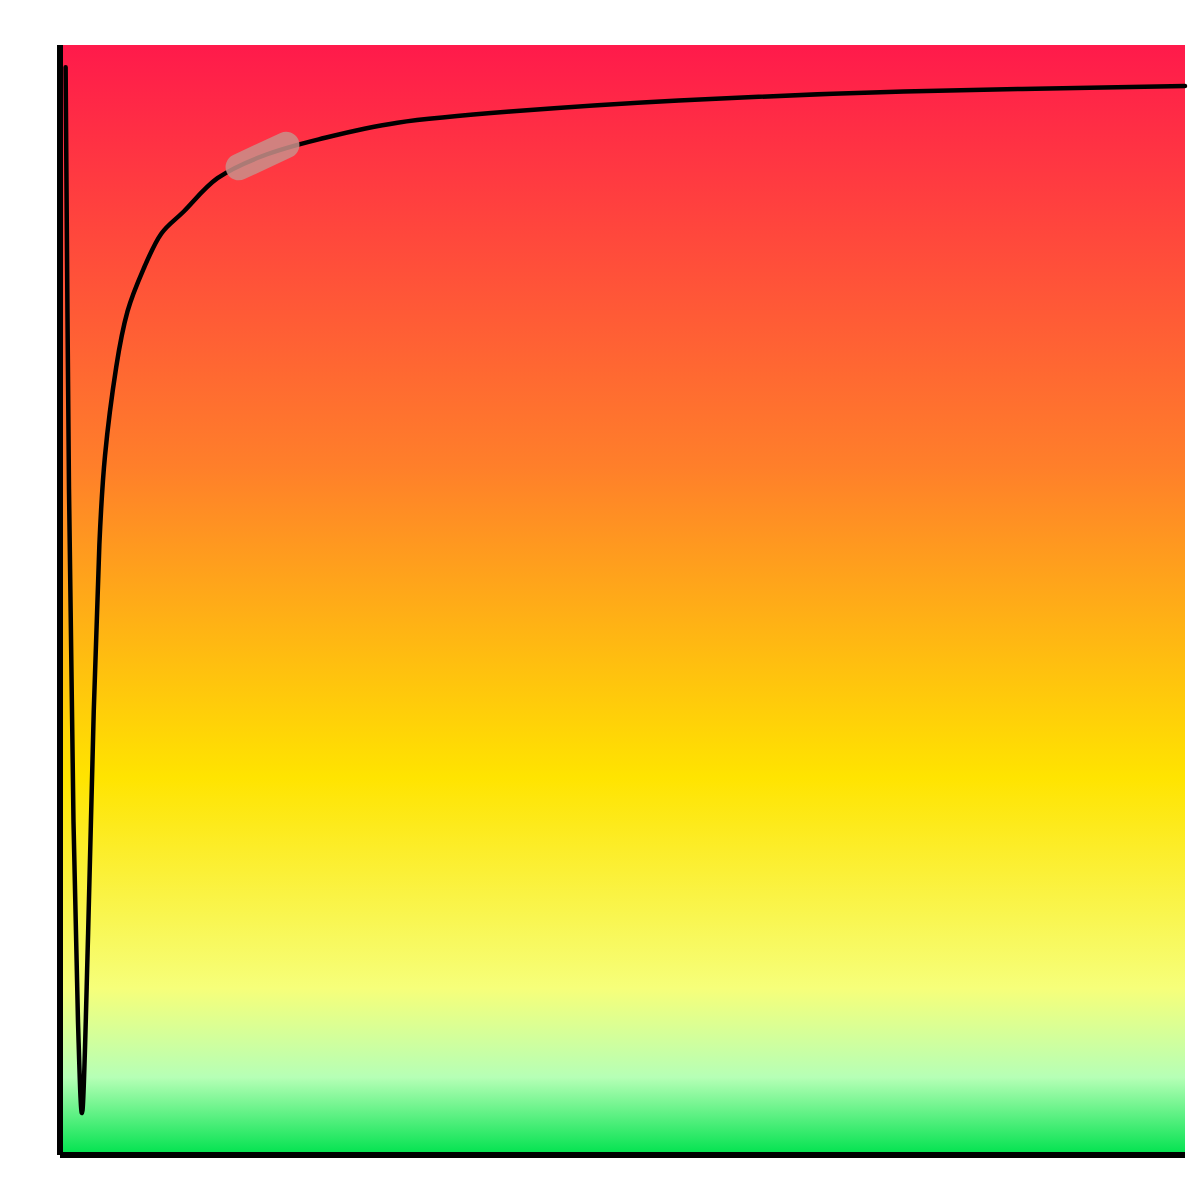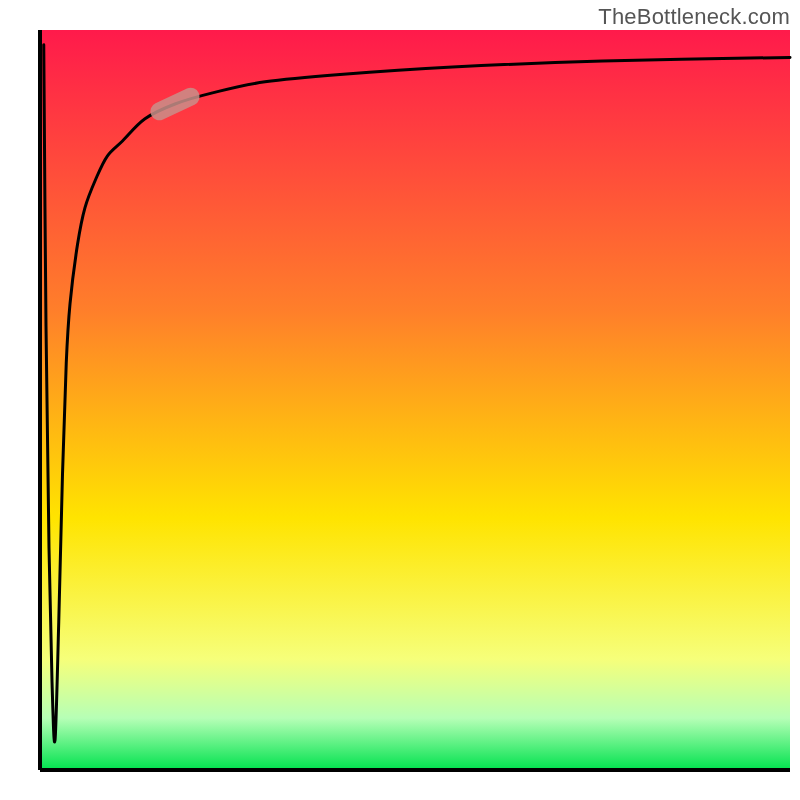--- a/index.html
+++ b/index.html
@@ -26,21 +26,20 @@
     letter-spacing: 0.2px;
   }
   svg {
     display: block;
   }
 </style>
 </head>
 <body>
 
 <div class="stage">
-  <div class="attribution">TheBottleneck.com</div>
 
   <svg id="chart-svg" width="800" height="800" viewBox="0 0 800 800">
     <defs>
       <linearGradient id="bg-grad" x1="0" y1="0" x2="0" y2="1">
           <stop offset="0%" stop-color="#ff1a4b"></stop>
           <stop offset="38%" stop-color="#ff7f2a"></stop>
           <stop offset="66%" stop-color="#ffe400"></stop>
           <stop offset="85%" stop-color="#f6ff7a"></stop>
           <stop offset="93%" stop-color="#b6ffb6"></stop>
           <stop offset="100%" stop-color="#00e24e"></stop>

